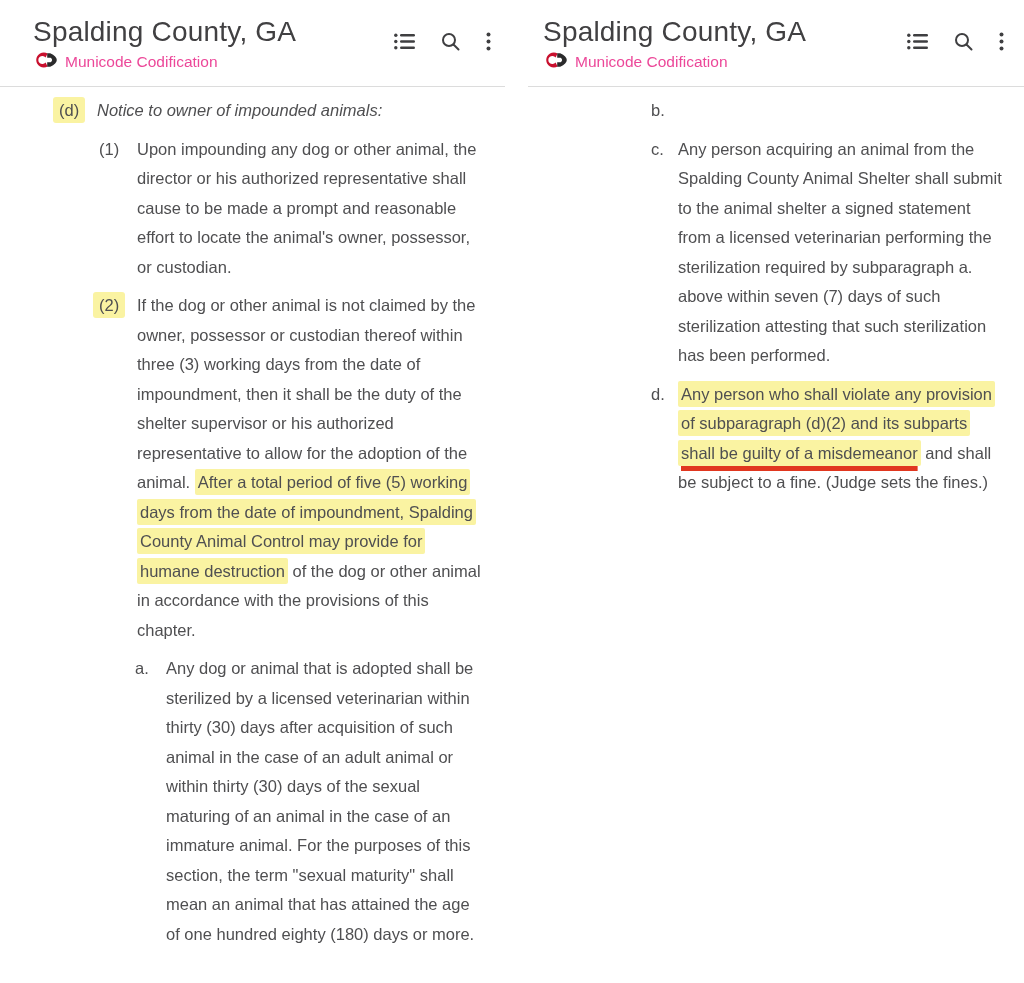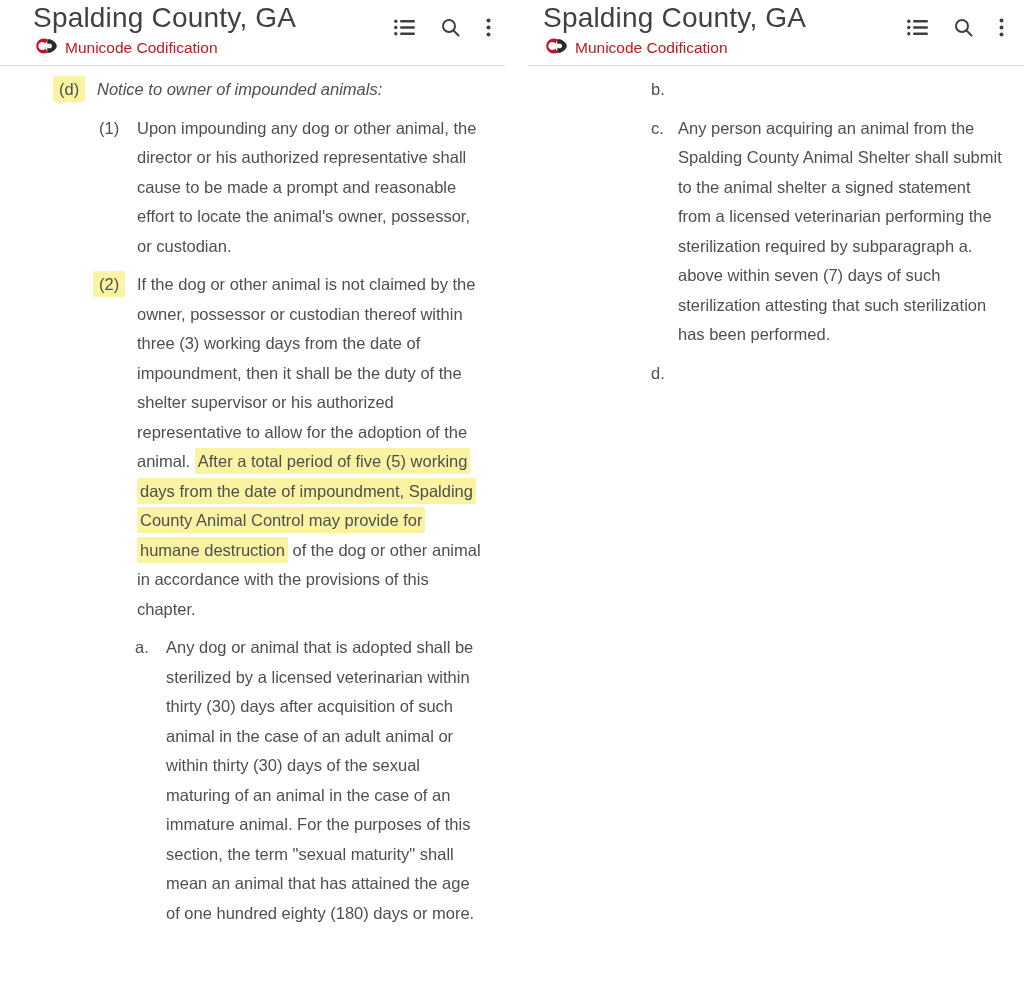--- a/index.html
+++ b/index.html
@@ -9,34 +9,34 @@
     font-family:"Liberation Sans", sans-serif;
     color:#4f4f51;
   }
   .wrap { display:flex; width:1024px; }
   .panel { background:#ffffff; }
   .panel-left  { width:505px; margin-right:23px; }
   .panel-right { width:496px; }
 
   
   .panel-header {
-    height:66px;
+    height:87px;
     border-bottom:1px solid #dcdcdc;
     display:flex; align-items:flex-start; justify-content:space-between;
-    padding-top:2px;
+    padding-top:16px;
   }
   .panel-left  .panel-header { padding-left:33px; padding-right:14px; }
   .panel-right .panel-header { padding-left:15px; padding-right:20px; }
   .head-text { display:flex; flex-direction:column; }
   .page-title {
     font-size:28px; line-height:32px; font-weight:400;
     color:#414042; letter-spacing:0.2px;
   }
   .subtitle-row { display:flex; align-items:center; gap:8px; margin-top:3px; }
-  .subtitle { font-size:15.5px; color:#b91c1c; }
+  .subtitle { font-size:15.5px; color:#ec4899; }
   .head-icons { display:flex; align-items:center; gap:26px; margin-top:16px; }
   .icon-btn { display:inline-flex; cursor:pointer; }
 
   
   .content { padding-top:9px; }
   .li { display:flex; margin-bottom:9px; padding-right:20px; }
   .li-label, .li-text { font-size:16.5px; line-height:29.5px; }
   .li-label { flex-shrink:0; }
   .lvl1 { padding-left:59px; }  .lvl1 .li-label { width:38px; }
   .lvl2 { padding-left:99px; }  .lvl2 .li-label { width:38px; }
@@ -175,17 +175,18 @@
     <div class="content" id="right-items">
         <div class="li lvl3">
           <span class="li-label">b.</span>
         </div>
         <div class="li lvl3">
           <span class="li-label">c.</span>
           <div class="li-text"><span>Any person acquiring an animal from the Spalding County Animal Shelter shall submit to the animal shelter a signed statement from a licensed veterinarian performing the sterilization required by subparagraph a. above within seven (7) days of such sterilization attesting that such sterilization has been performed.</span></div>
         </div>
         <div class="li lvl3">
           <span class="li-label">d.</span>
+          <div class="li-text"><span class="hl">Any person who shall violate any provision of subparagraph (d)(2) and its subparts </span><span class="hl redline">shall be guilty of a misdemeanor</span><span> and shall be subject to a fine. (Judge sets the fines.)</span></div>
         </div>
       </div>
   </div>
 
 </div>
 
 </body></html>

